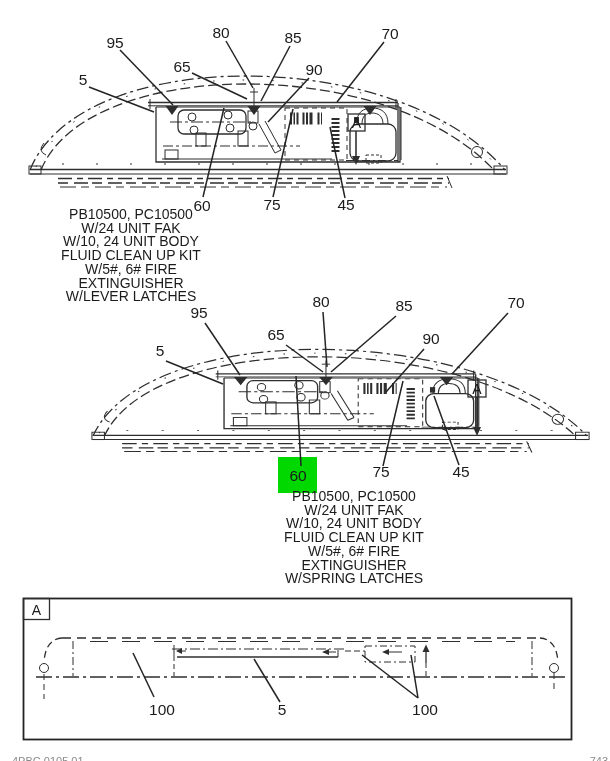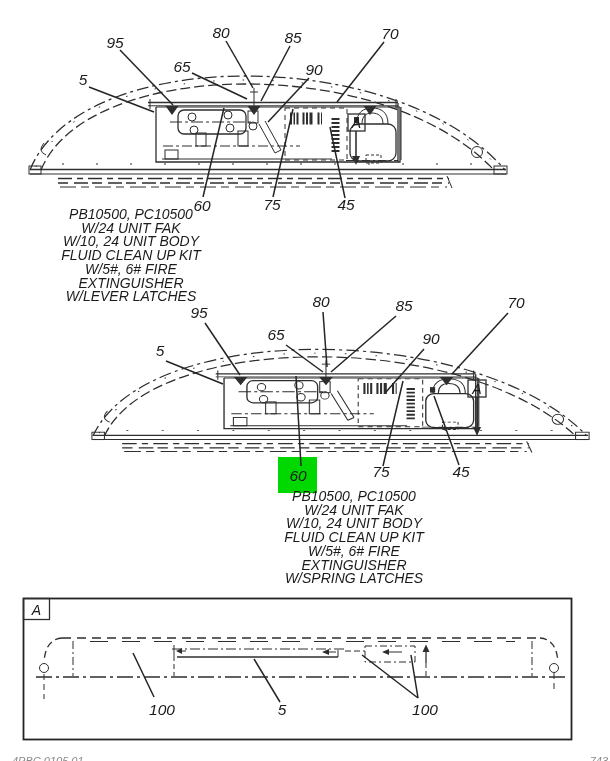--- a/index.html
+++ b/index.html
@@ -1,17 +1,17 @@
 <!DOCTYPE html>
 <html><head>
 <meta charset="utf-8">
 <style>
   html,body{margin:0;padding:0;background:#ffffff;}
   #stage{position:relative;width:610px;height:761px;background:#fff;overflow:hidden;
-         font-family:"Liberation Sans", sans-serif;font-style:italic;}
+         font-family:"Liberation Sans", sans-serif;}
   svg{display:block}
   svg text{font-family:"Liberation Sans", sans-serif;fill:#1b1b1b;}
   .callout{font-size:15.5px;}
   .caption{font-size:14px;}
   .viewlabel{font-size:14px;}
   .footer{font-size:11px;fill:#8a8a8a;}
   .ln{stroke:#2e2e2e;stroke-width:1.3;fill:none;}
   .thin{stroke-width:1;}
   .ldr{stroke:#242424;stroke-width:1.5;fill:none;}
   .fillk{fill:#2e2e2e;stroke:none;}

